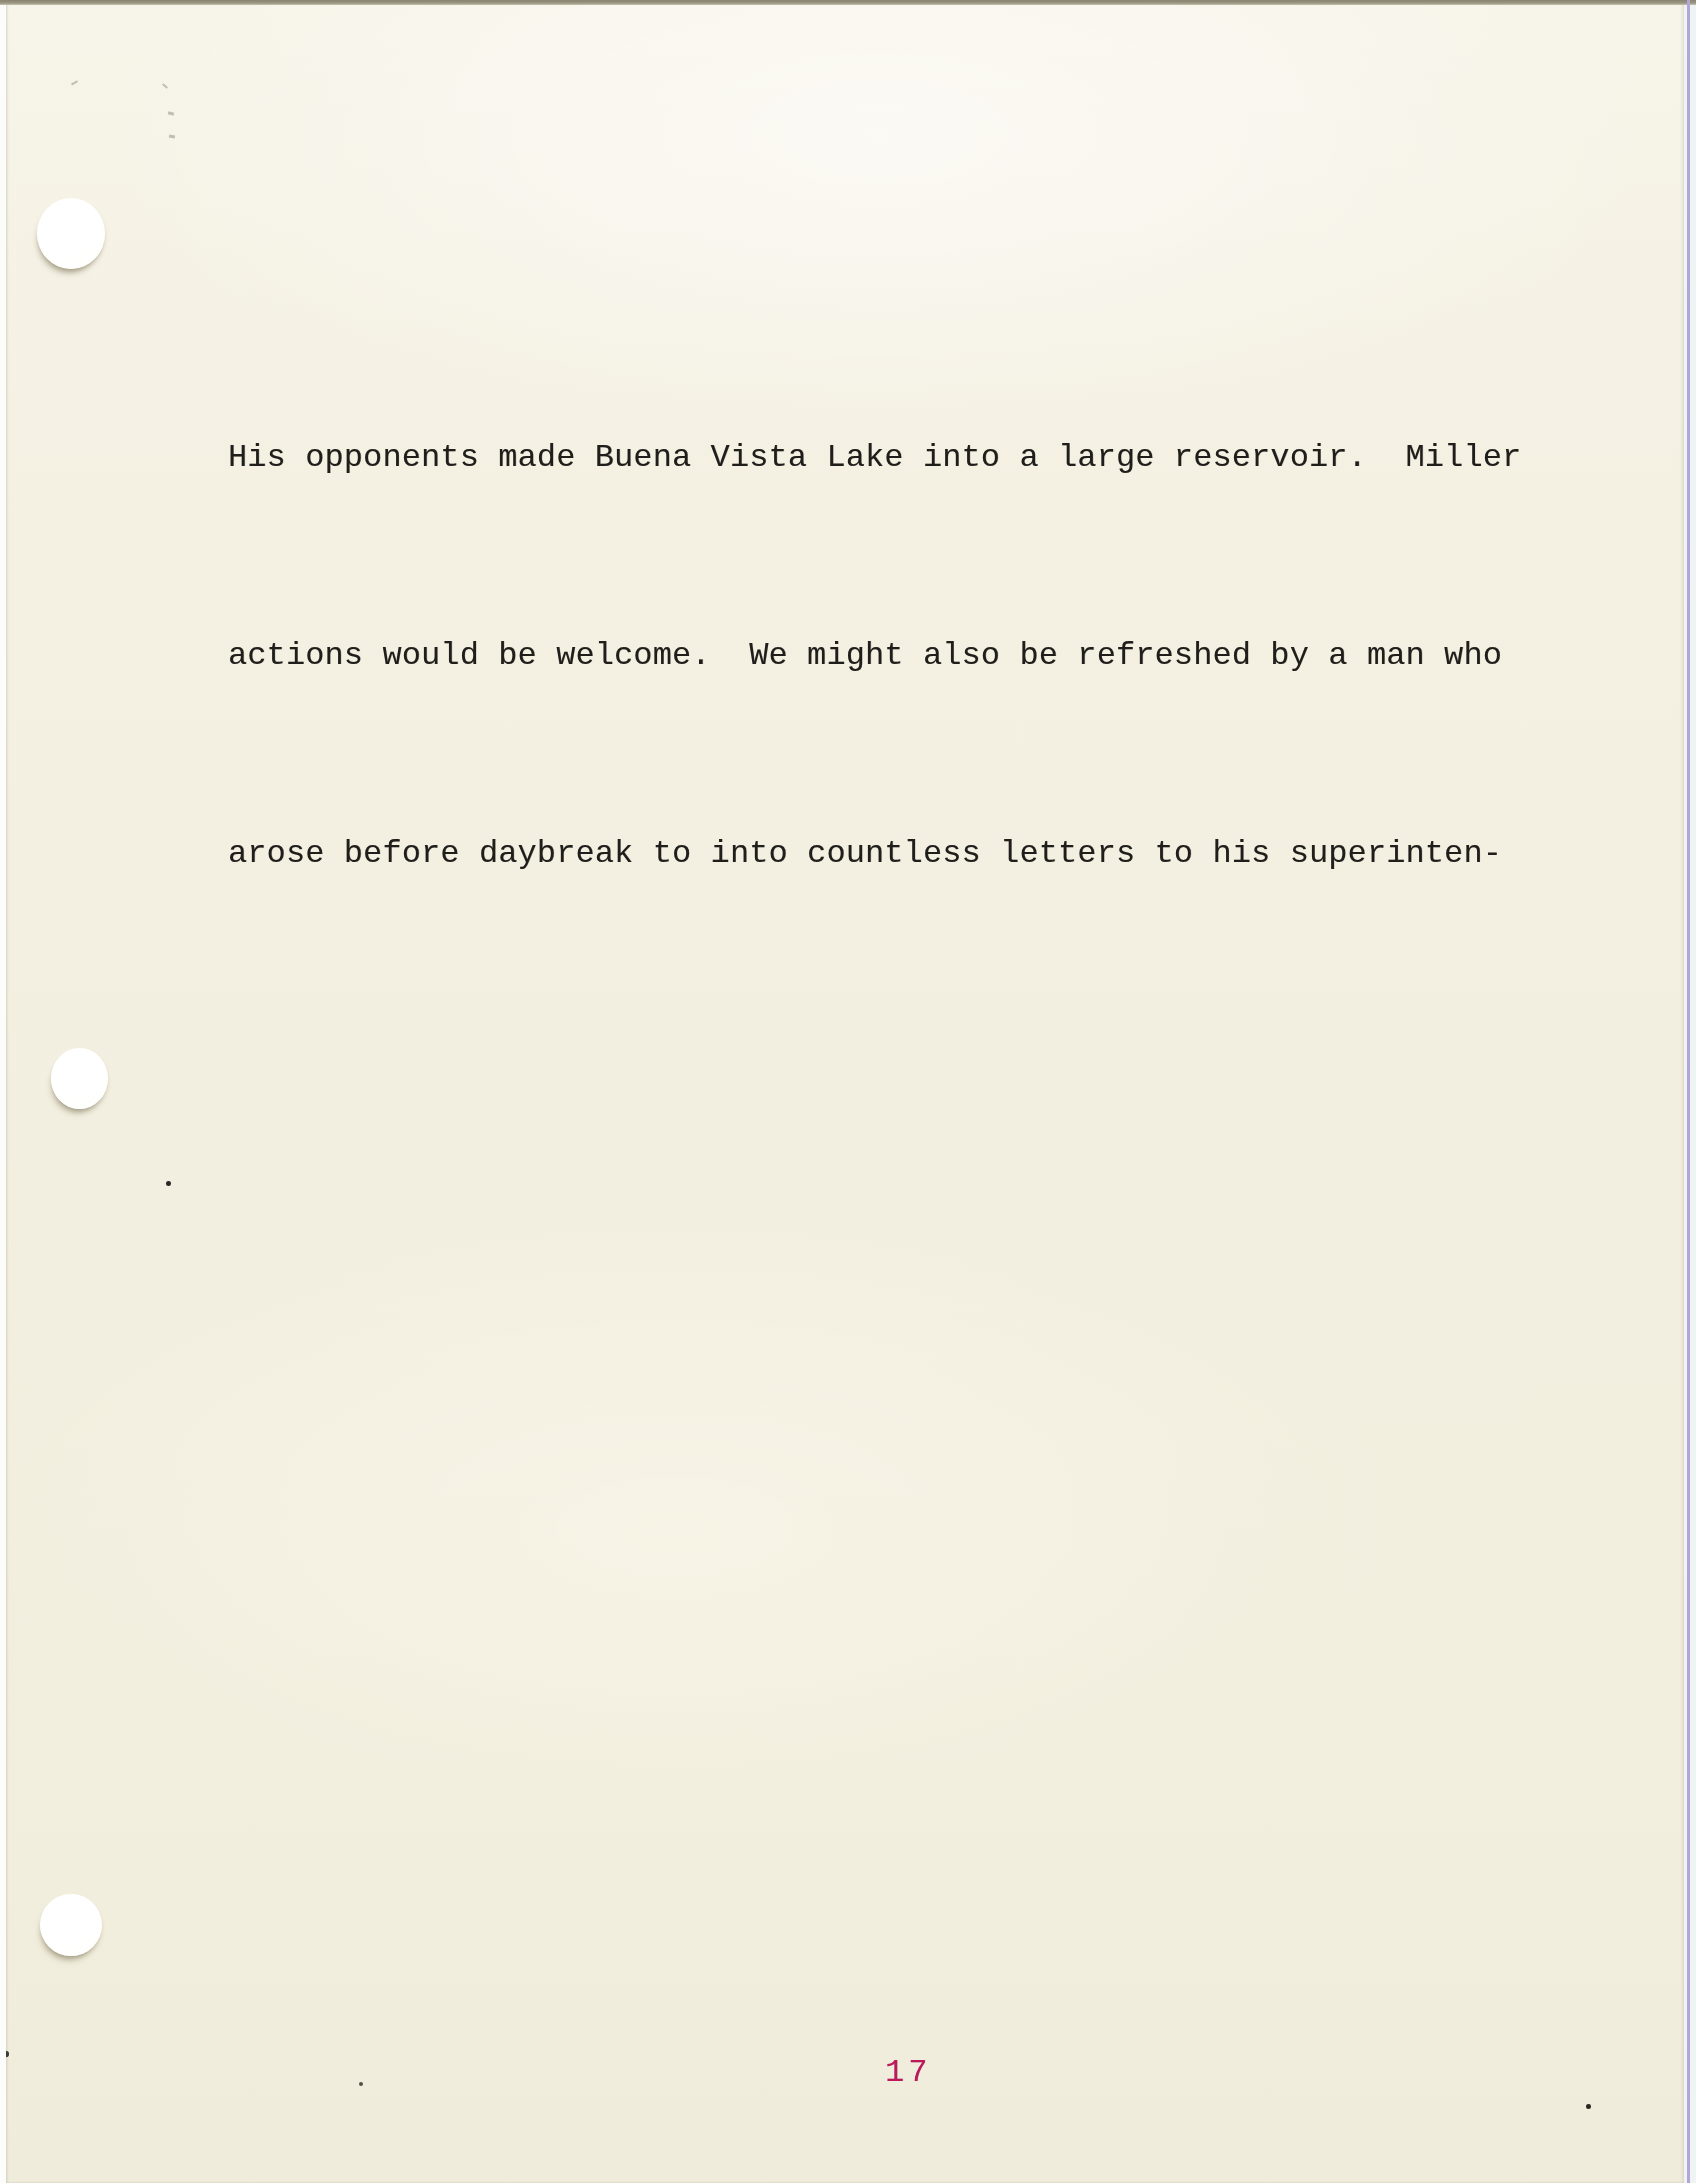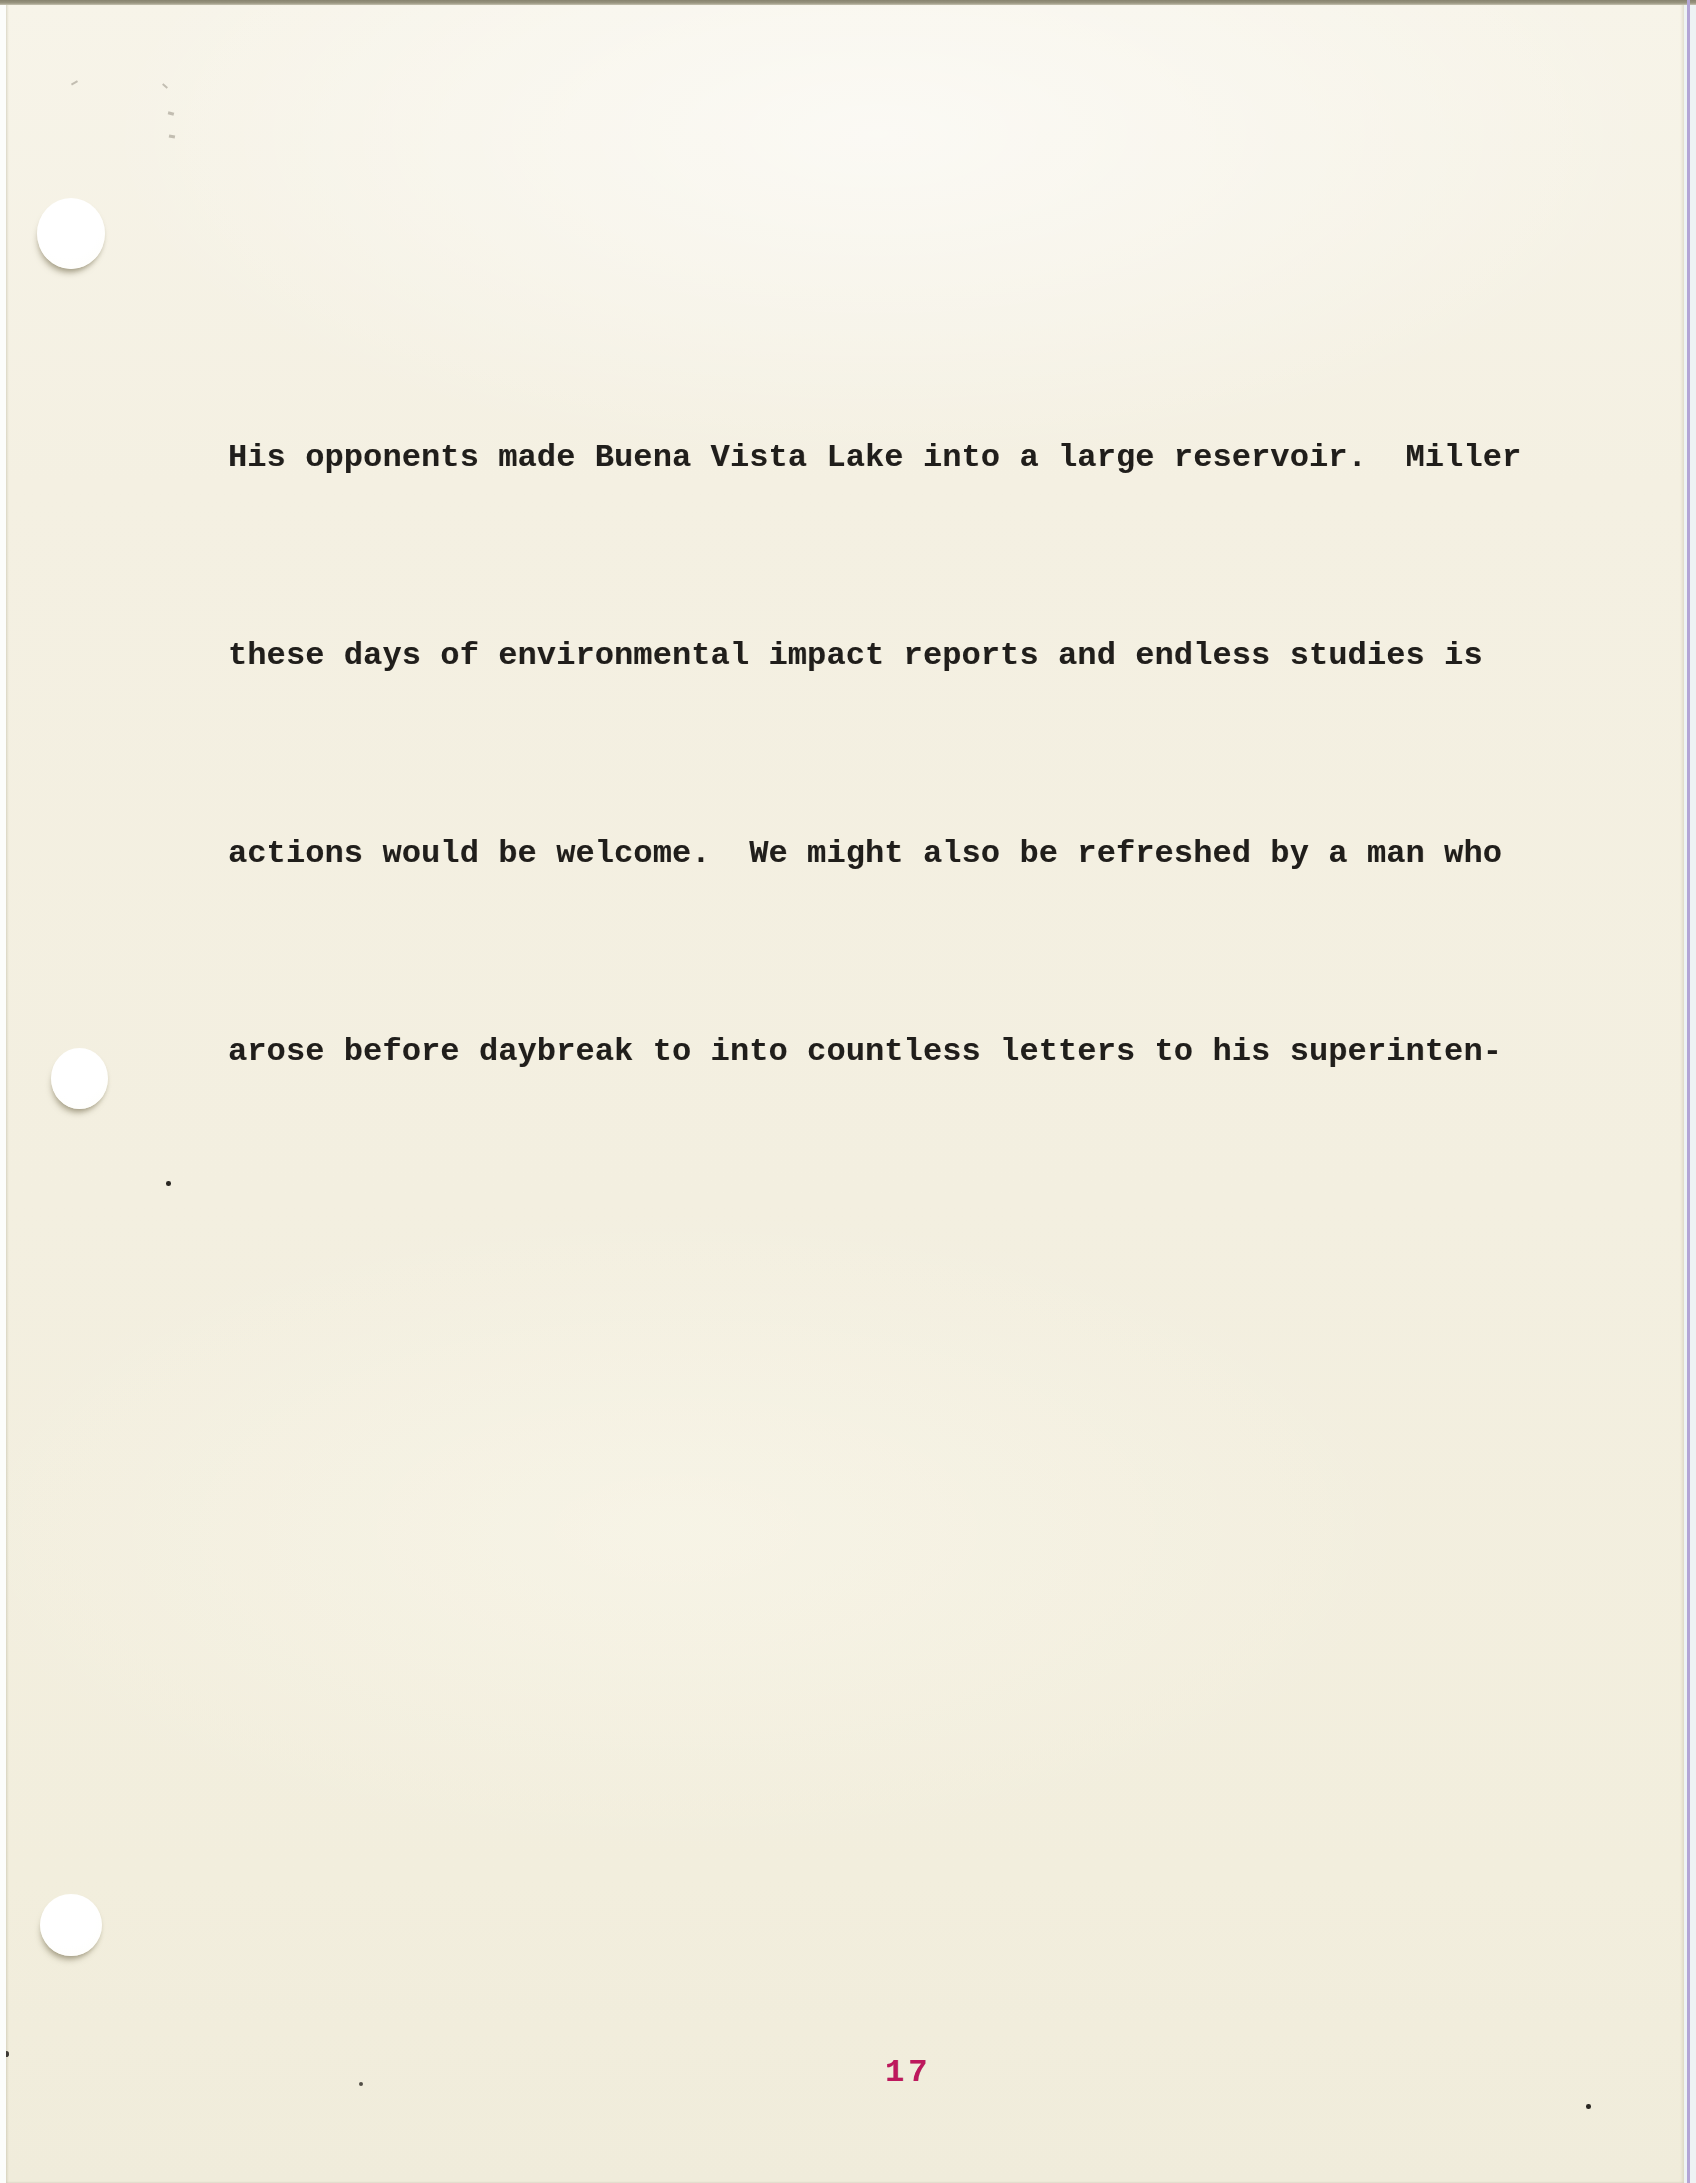--- a/index.html
+++ b/index.html
@@ -8,21 +8,20 @@
     width: 1696px;
     height: 2183px;
     overflow: hidden;
     background: #fbfcfa;
     font-family: "Liberation Mono", "DejaVu Sans Mono", monospace;
   }
   .scan-root {
     position: relative;
     width: 1696px;
     height: 1941px;
-    font-weight: bold;
   }
   
   .scan-edge-top {
     position: absolute;
     left: 0; top: 0;
     width: 1696px; height: 4.7px;
     background: linear-gradient(180deg, #87836e 0%, #9a9681 60%, #c6c3b1 100%);
     z-index: 5;
   }
   
@@ -133,21 +132,20 @@
   <div class="scanner-strip-left"></div>
   <div class="scanner-strip-right"></div>
   <div class="scan-purple-line"></div>
 
   <div class="hole hole-top"></div>
   <div class="hole hole-middle"></div>
   <div class="hole hole-bottom"></div>
 
   <div class="typed-text">
     <div class="text-line">His opponents made Buena Vista Lake into a large reservoir.  Miller</div>
-    <div class="text-line">these days of environmental impact reports and endless studies is</div>
     <div class="text-line">actions would be welcome.  We might also be refreshed by a man who</div>
     <div class="text-line">arose before daybreak to into countless letters to his superinten-</div>
     
     
     
     
     
     
     
   </div>

